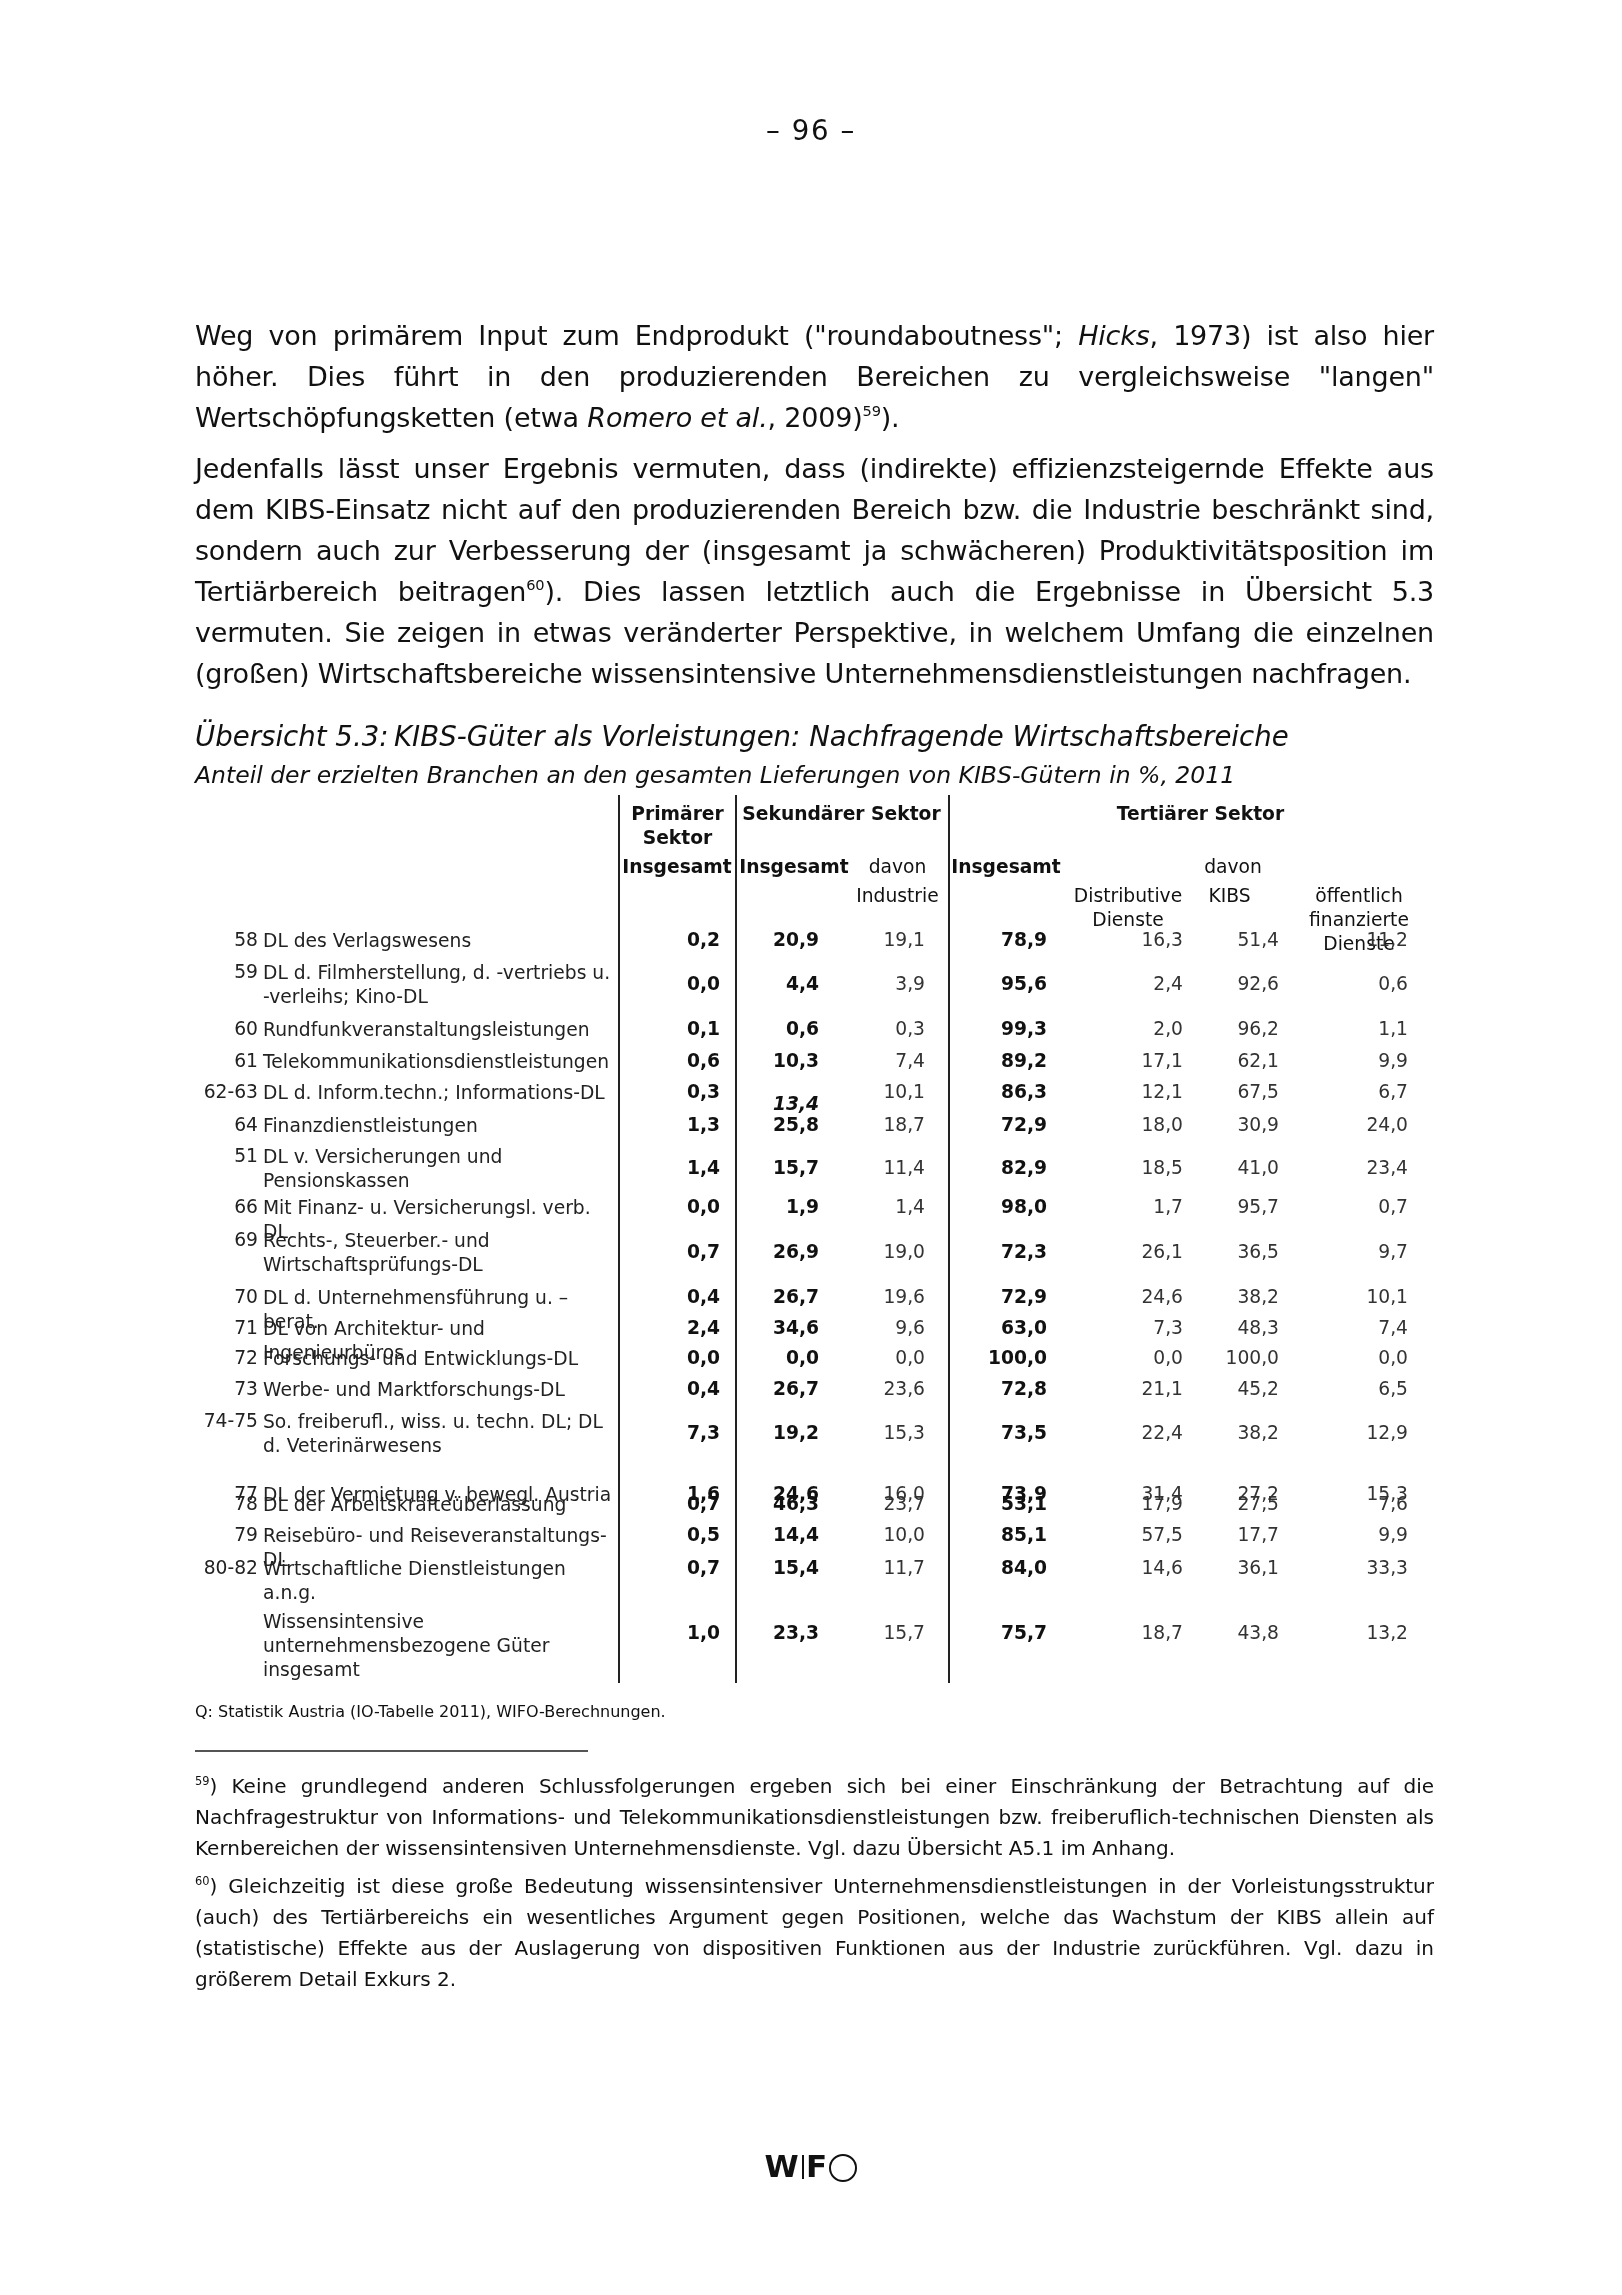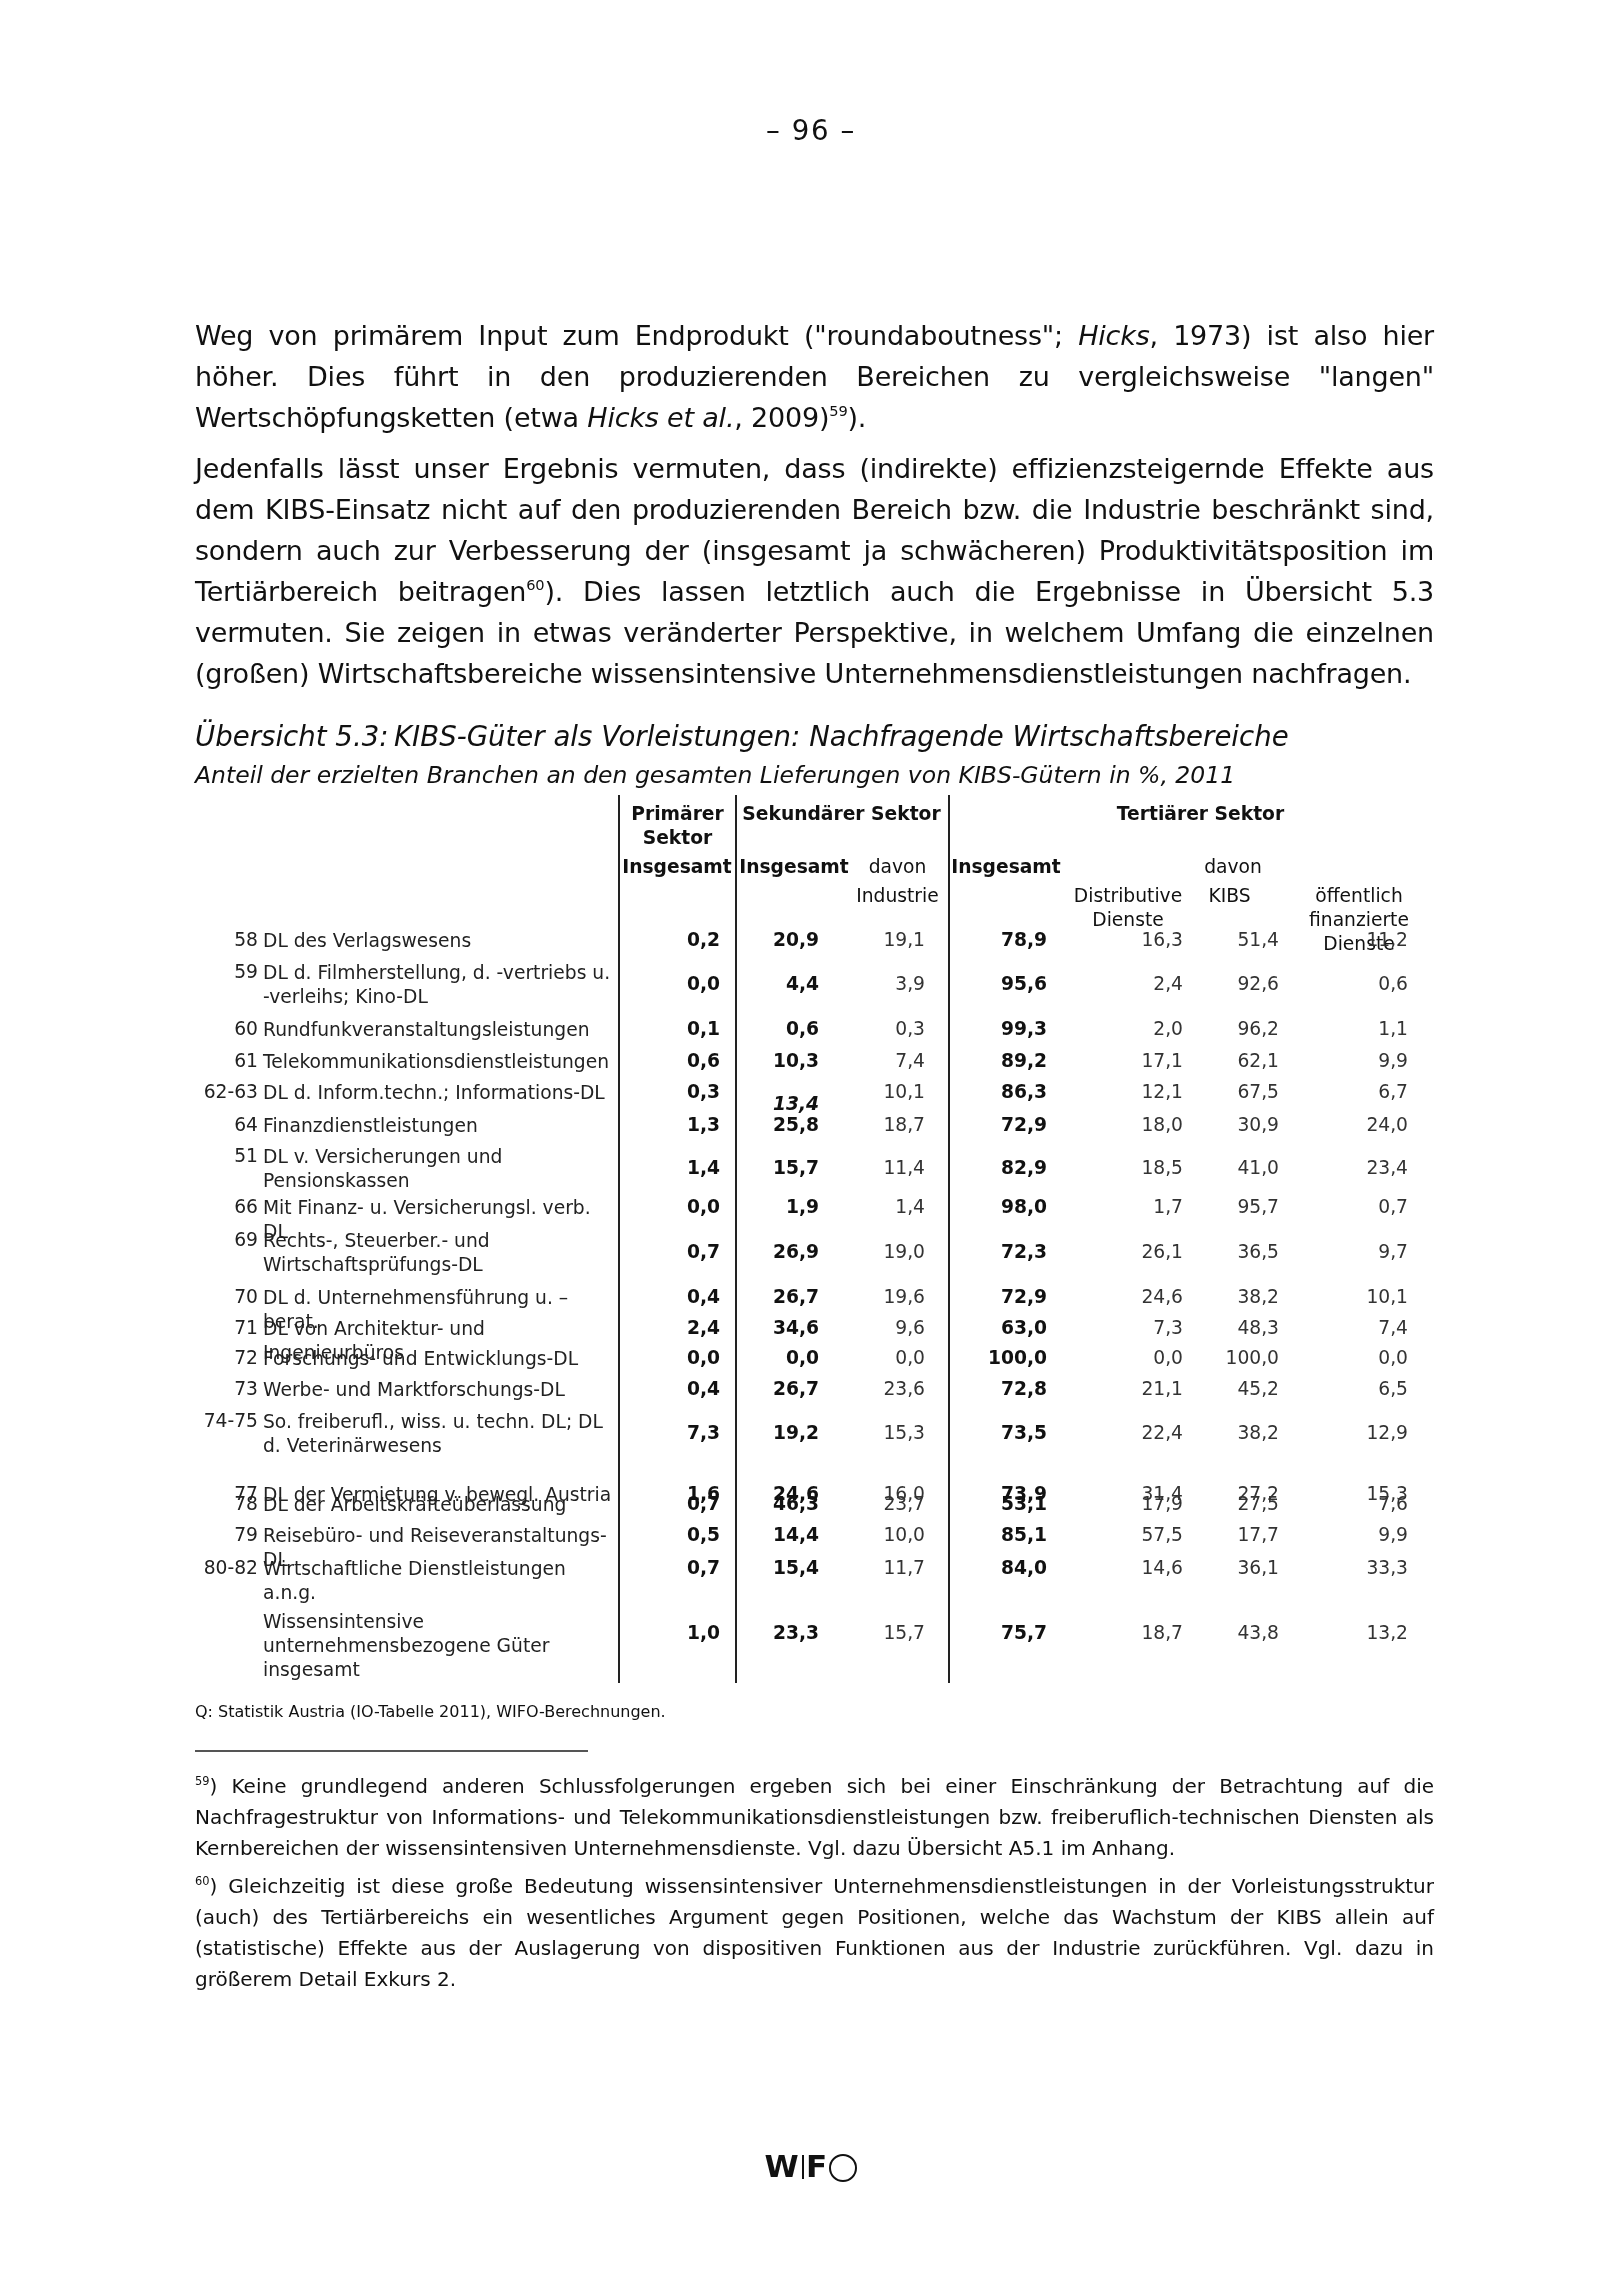--- a/index.html
+++ b/index.html
@@ -39,21 +39,21 @@
   .logo .o { display: inline-block; width: 24px; height: 24px; border: 2.4px solid #111; border-radius: 50%;
              vertical-align: -4.9px; margin-left: 1.6px; }
 </style>
 </head>
 <body>
 
 <div class="page-number">– 96 –</div>
 
 <div class="body-text p1">
   <p>
-    <span>Weg von primärem Input zum Endprodukt ("roundaboutness"; </span><i>Hicks</i><span>, 1973) ist also hier höher. Dies führt in den produzierenden Bereichen zu vergleichsweise "langen" Wertschöpfungsketten (etwa </span><i>Hicks et al.</i><span>, 2009)</span><sup class="fn">59</sup><span>).</span>
+    <span>Weg von primärem Input zum Endprodukt ("roundaboutness"; </span><i>Hicks</i><span>, 1973) ist also hier höher. Dies führt in den produzierenden Bereichen zu vergleichsweise "langen" Wertschöpfungsketten (etwa </span><i>Romero et al.</i><span>, 2009)</span><sup class="fn">59</sup><span>).</span>
   </p>
 </div>
 
 <div class="body-text p2">
   <p>
     <span>Jedenfalls lässt unser Ergebnis vermuten, dass (indirekte) effizienzsteigernde Effekte aus dem KIBS-Einsatz nicht auf den produzierenden Bereich bzw. die Industrie beschränkt sind, sondern auch zur Verbesserung der (insgesamt ja schwächeren) Produktivitätsposition im Tertiärbereich beitragen</span><sup class="fn">60</sup><span>). Dies lassen letztlich auch die Ergebnisse in Übersicht 5.3 vermuten. Sie zeigen in etwas veränderter Perspektive, in welchem Umfang die einzelnen (großen) Wirtschaftsbereiche wissensintensive Unternehmensdienstleistungen nachfragen.</span>
   </p>
 </div>
 
 <div class="table-title">

